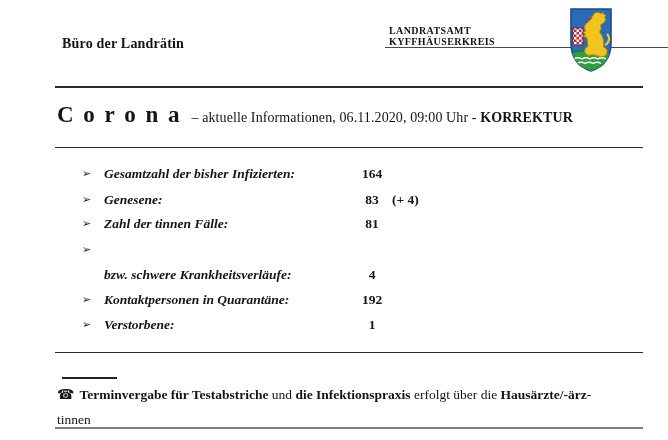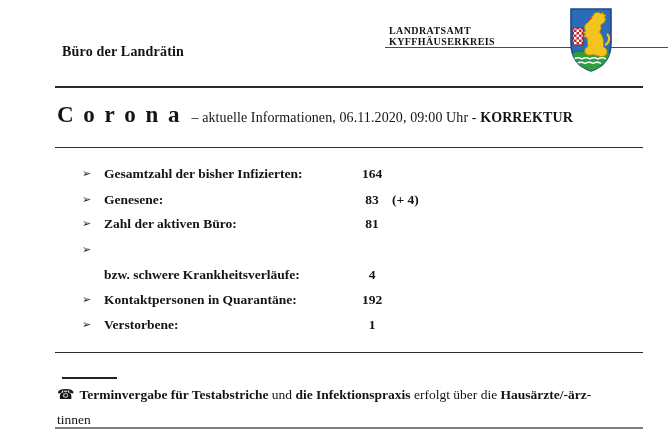--- a/index.html
+++ b/index.html
@@ -3,42 +3,42 @@
 <meta charset="utf-8">
 <style>
   html,body{margin:0;padding:0;}
   body{
     width:668px;height:440px;background:#ffffff;position:relative;overflow:hidden;
     font-family:"Liberation Serif", serif;color:#141414;
   }
   .abs{position:absolute;}
 
   
-  .office-name{left:62px;top:36px;font-size:14px;font-weight:bold;letter-spacing:.2px;white-space:nowrap;margin-top:8px;}
+  .office-name{left:62px;top:36px;font-size:14px;font-weight:bold;letter-spacing:.2px;white-space:nowrap;}
   .org-block{left:389px;top:25px;font-size:10px;font-weight:bold;line-height:11px;letter-spacing:.4px;white-space:nowrap;}
   .org-line{left:385px;top:47px;width:283px;border-top:1.6px solid #4a4a4a;z-index:1;}
   .crest{left:569px;top:7px;width:44px;height:66px;z-index:2;}
 
   
   .rule-1{left:55px;top:86px;width:588px;border-top:2px solid #2b2b2b;}
   .rule-2{left:55px;top:147px;width:588px;border-top:1.6px solid #2b2b2b;}
   .rule-3{left:55px;top:352px;width:588px;border-top:1.6px solid #2b2b2b;}
   .rule-short{left:62px;top:377px;width:55px;border-top:2px solid #222;}
   .rule-bottom{left:55px;top:427px;width:588px;border-top:2.6px solid #7e7e7e;}
 
   
   .title-row{left:57px;top:102px;display:flex;align-items:baseline;white-space:nowrap;}
   .corona-title{font-size:23px;font-weight:bold;letter-spacing:2px;font-family:Liberation Serif, serif;}
   .subtitle{font-size:14px;margin-left:10px;letter-spacing:.1px;}
   .korrektur{font-weight:bold;}
 
   
   .stat-row{position:absolute;left:0;width:668px;height:20px;font-size:13.5px;font-weight:bold;}
   .bullet{position:absolute;left:82px;top:1px;font-family:"DejaVu Sans", sans-serif;font-size:11px;font-weight:normal;color:#1a1a1a;}
-  .slabel{position:absolute;left:104px;white-space:nowrap;}
+  .slabel{position:absolute;left:104px;white-space:nowrap;font-style:italic;}
   .svalue{position:absolute;left:346px;width:52px;text-align:center;}
   .snote{position:absolute;left:392px;white-space:nowrap;}
   .r1{top:166px;} .r2{top:192px;} .r3{top:216px;} .r4a{top:242px;} .r4b{top:267px;} .r5{top:292px;} .r6{top:317px;}
 
   
   .footer-line1{left:57px;top:386px;font-size:13.5px;white-space:nowrap;}
   .footer-line1 .bold{font-weight:bold;}
   .phone-glyph{font-family:"DejaVu Sans", sans-serif;font-size:14px;font-weight:bold;margin-right:5px;}
   .footer-line2{left:57px;top:412px;font-size:13.5px;font-weight:normal;}
 </style>
@@ -94,21 +94,21 @@
 
 <div class="stat-row r2">
   <span class="bullet">➢</span>
   <span class="slabel">Genesene:</span>
   <span class="svalue">83</span>
   <span class="snote">(+ 4)</span>
 </div>
 
 <div class="stat-row r3">
   <span class="bullet">➢</span>
-  <span class="slabel">Zahl der aktiven Büro:</span>
+  <span class="slabel">Zahl der tinnen Fälle:</span>
   <span class="svalue">81</span>
 </div>
 
 <div class="stat-row r4a">
   <span class="bullet">➢</span>
 </div>
 <div class="stat-row r4b">
   <span class="slabel">bzw. schwere Krankheitsverläufe:</span>
   <span class="svalue">4</span>
 </div>

